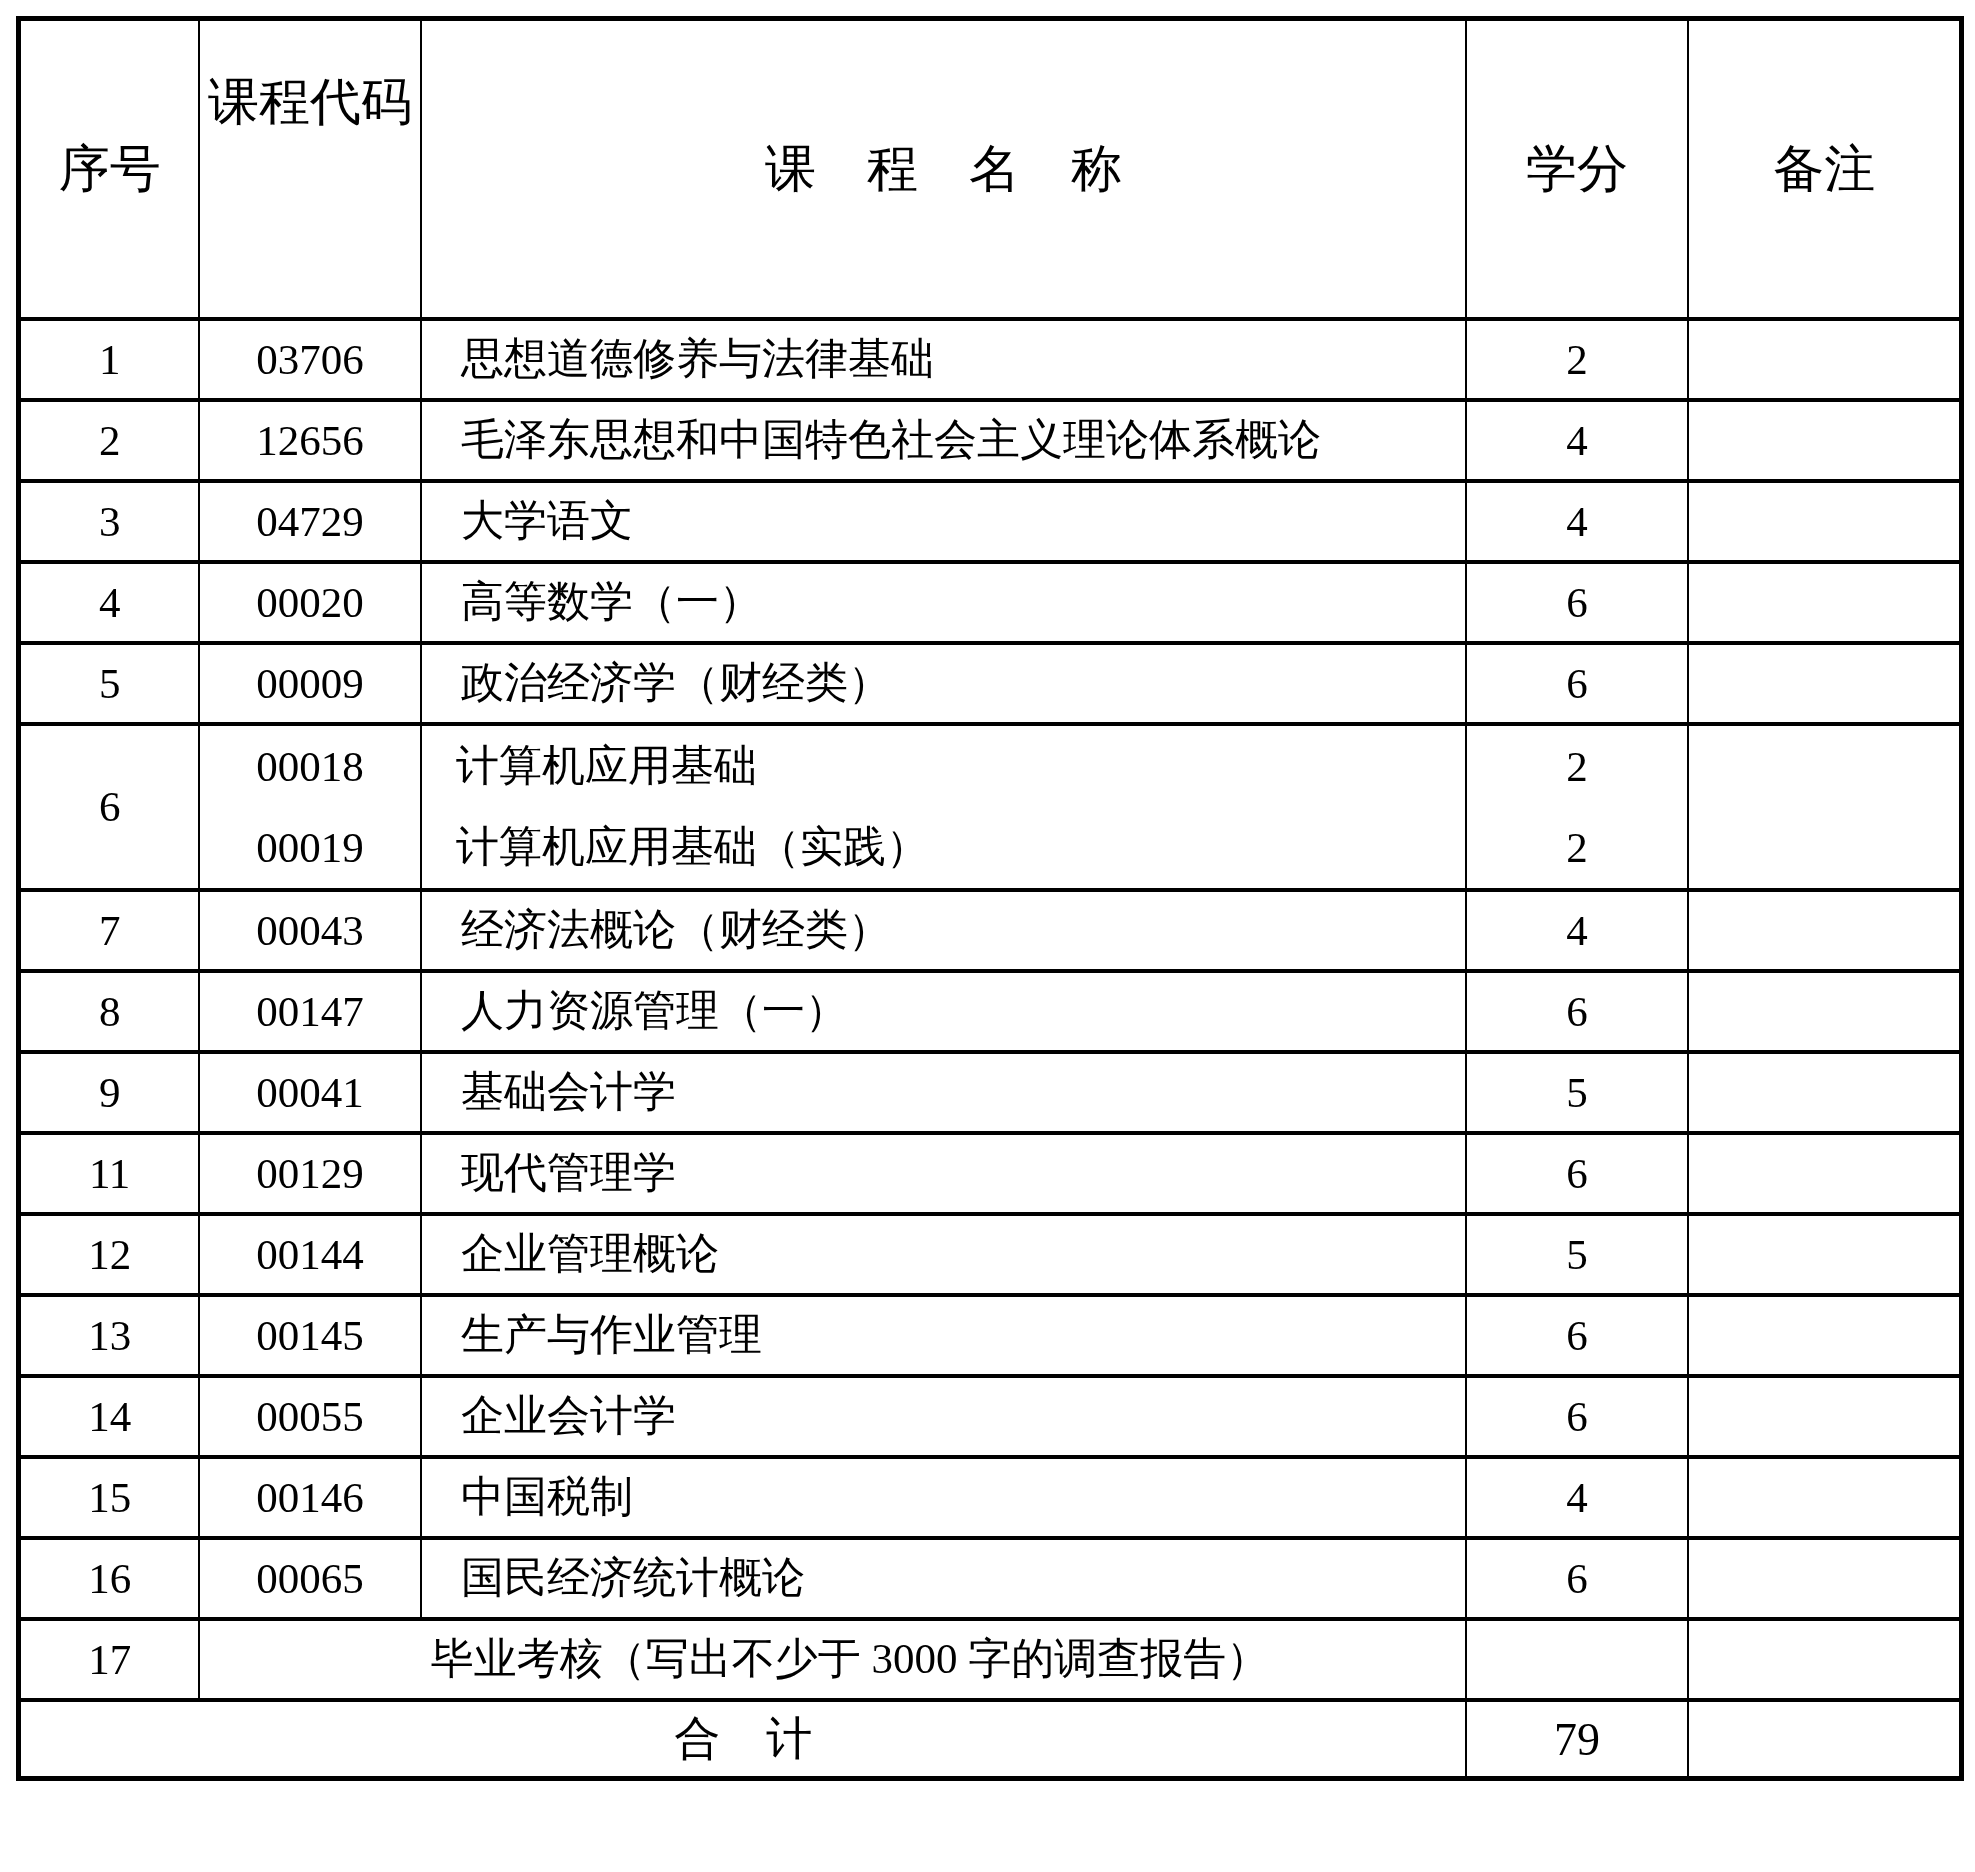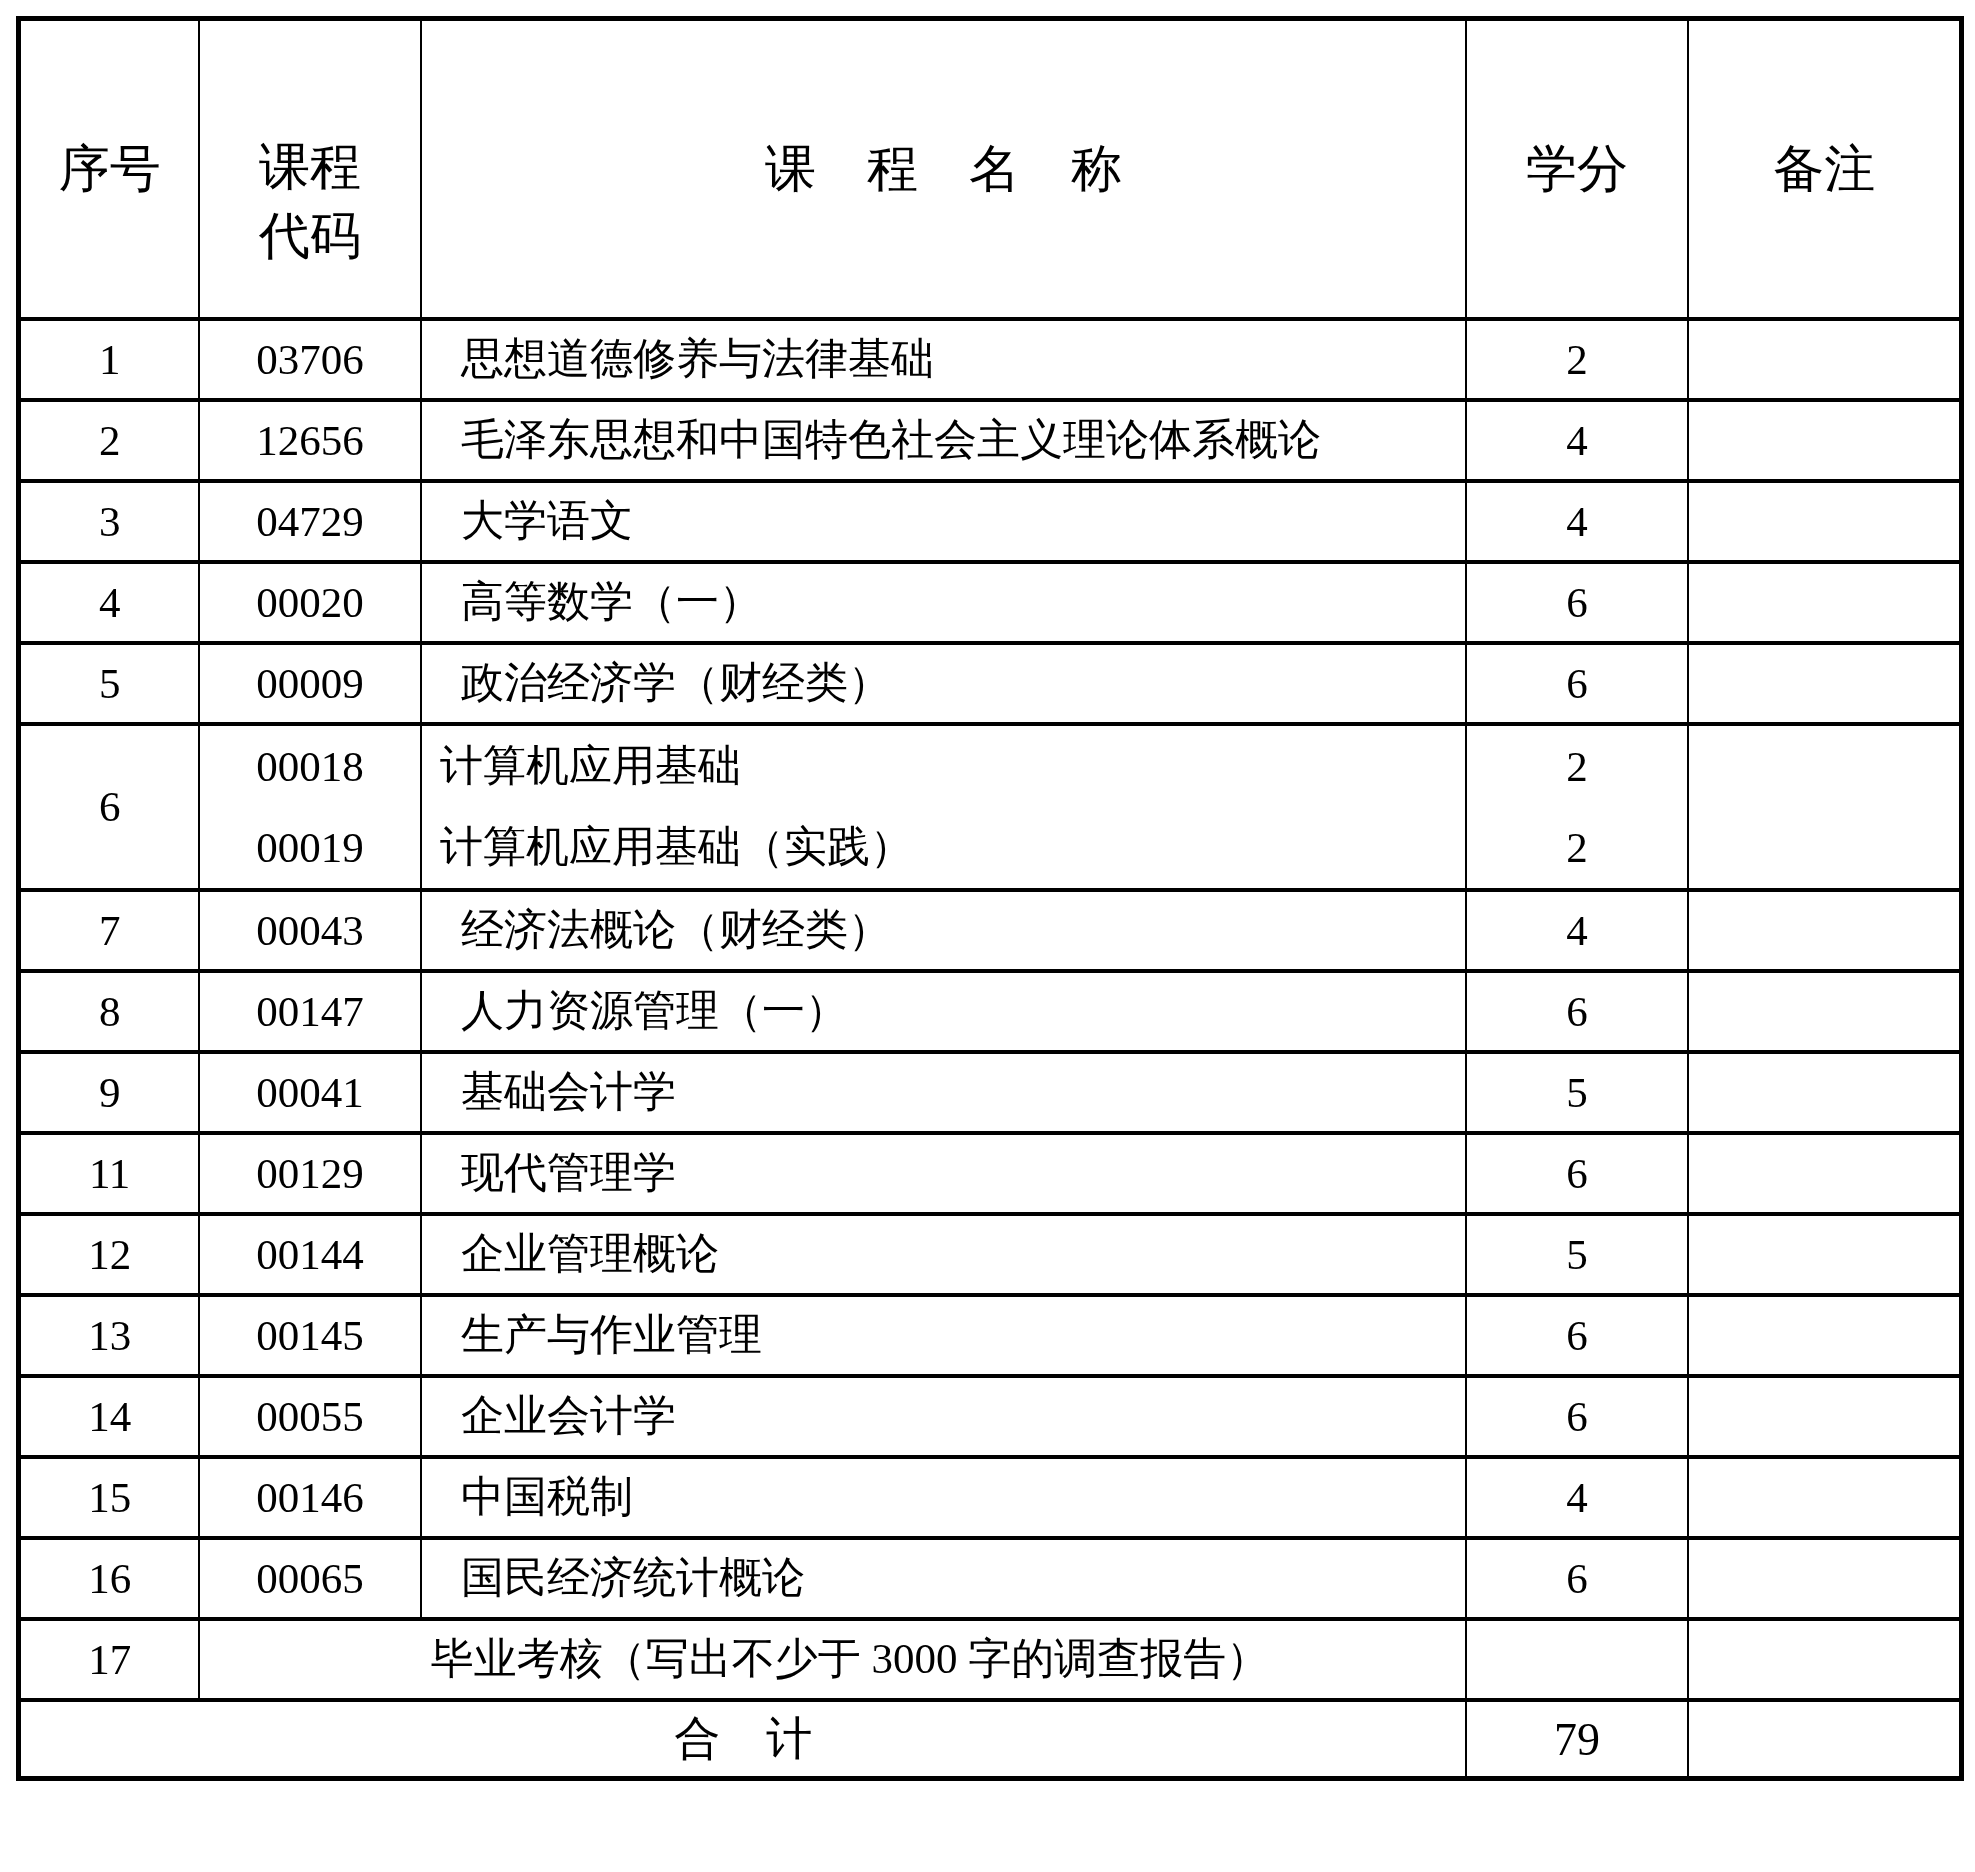--- a/index.html
+++ b/index.html
@@ -44,34 +44,34 @@
   td.name-cell {
     text-align: left;
     padding-left: 39px;
   }
   td.merged-name-cell {
     text-align: center;
     padding-left: 35px;
   }
   .code-hdr {
     display: flex;
-    flex-direction: column;
-    justify-content: flex-end;
+    flex-direction: row;
+    justify-content: center;
     height: 203px;
   }
   th { vertical-align: middle; }
   .stack-line {
     height: 81px;
     display: flex;
     align-items: center;
     justify-content: center;
   }
   .stack-line.left {
     justify-content: flex-start;
-    padding-left: 18px;
+    padding-left: 34px;
   }
 </style>
 </head>
 <body>
 
 <table class="course-table">
   <colgroup>
     <col style="width:180px">
     <col style="width:222px">
     <col style="width:1045px">

